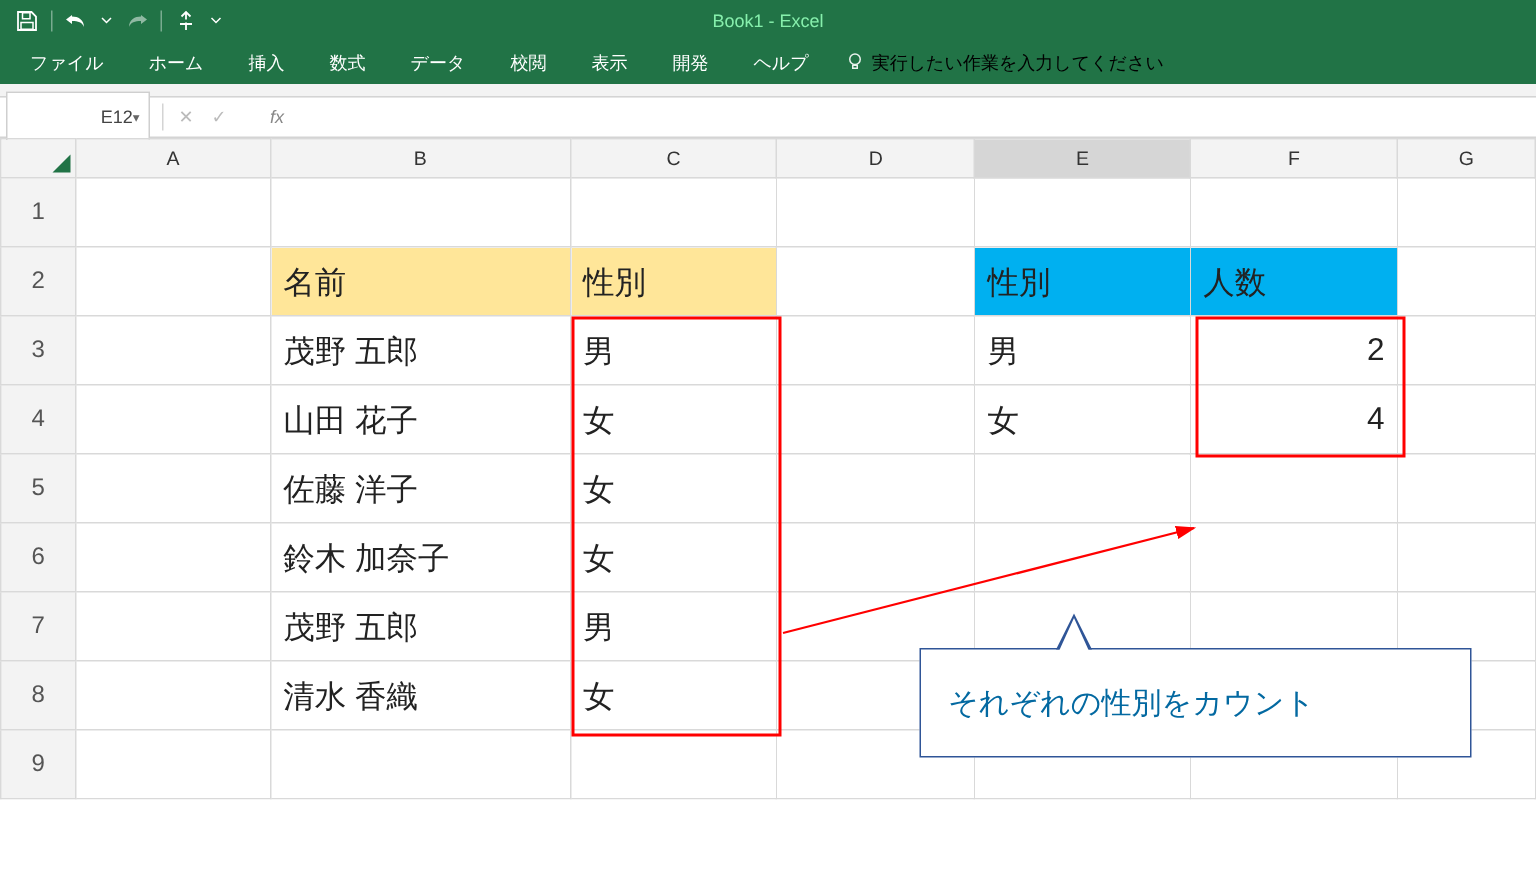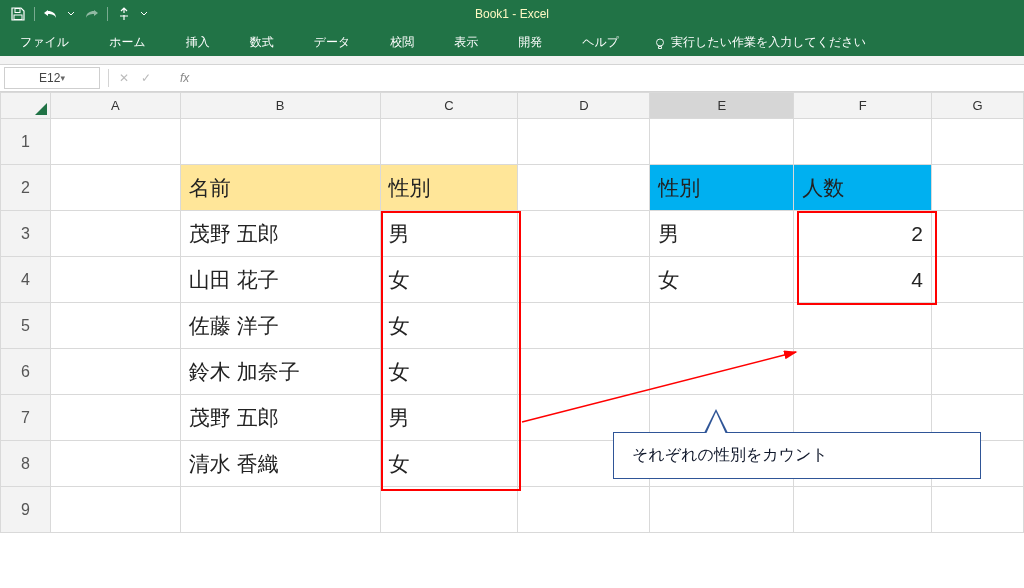--- a/index.html
+++ b/index.html
@@ -1,28 +1,28 @@
 <!DOCTYPE html>
 <html><head>
 <meta charset="utf-8">
 <style>
   html,body{margin:0;padding:0;font-family:"Meiryo","Yu Gothic",sans-serif;background:#fff;overflow:hidden}
-  .titlebar{height:28px;background:#217346;display:flex;align-items:center;color:#fef9c3;font-size:12px;position:relative}
+  .titlebar{height:28px;background:#217346;display:flex;align-items:center;color:#86efac;font-size:12px;position:relative}
   .qat{display:flex;align-items:center;gap:8px;padding-left:10px}
   .qat .ic{width:16px;height:16px;display:flex;align-items:center;justify-content:center;cursor:pointer}
   .qat svg{display:block}
   .qsep{width:1px;height:14px;background:rgba(255,255,255,.4)}
   .title{position:absolute;left:50%;transform:translateX(-50%);white-space:nowrap}
-  .ribbon-tabs{height:28px;background:#217346;display:flex;align-items:center;padding-left:8px;gap:16px;color:#fff;font-size:12px}
+  .ribbon-tabs{height:28px;background:#217346;display:flex;align-items:center;padding-left:8px;gap:6px;color:#fff;font-size:12px}
   .tab{padding:6px 12px;cursor:pointer}
-  .tell{display:flex;align-items:flex-end;gap:4px;margin-left:6px;color:#ffffff}
+  .tell{display:flex;align-items:flex-start;gap:4px;margin-left:6px;color:#000000}
   .tell svg{opacity:.9}
   .rib-body{height:8px;background:#f3f3f3;border-bottom:1px solid #d4d4d4}
   .fbar{height:26px;display:flex;align-items:center;border-bottom:1px solid #d4d4d4;font-size:12px;color:#444}
-  .namebox{width:96px;height:22px;margin:0 4px;border:1px solid #cfcfcf;background:#fff;display:flex;align-items:center;justify-content:center;padding:4px 6px;box-sizing:border-box}
+  .namebox{width:96px;height:22px;margin:0 4px;border:1px solid #cfcfcf;background:#fff;display:flex;align-items:center;justify-content:flex-end;padding:16px 6px;box-sizing:border-box}
   .namebox .dd{font-size:9px;color:#666}
   .fdiv{width:1px;height:18px;background:#d4d4d4;margin:0 4px}
   .fbtn{width:18px;height:18px;display:flex;align-items:center;justify-content:center;color:#bbb;margin:0 2px}
   .fx{font-style:italic;color:#888;margin:0 23px}
   .finput{flex:1;height:22px}
   .grid-wrap{position:relative}
   table.grid{border-collapse:collapse;table-layout:fixed}
   th,td{border:1px solid #d9d9d9;padding:0;box-sizing:border-box}
   th{background:#f3f3f3;font-weight:normal;color:#333;font-size:13px}
   th.sel{background:#d6d6d6}
@@ -33,21 +33,21 @@
   td.cell{height:46px;font-size:21px;padding:0 8px;color:#222;vertical-align:middle;position:relative;background:#fff}
   .hdr-y{background:#ffe699!important}
   .hdr-b{background:#00b0f0!important}
   .num{text-align:right}
   .ctr{text-align:center}
   
   .cA{width:130px}.cB{width:200px}.cC{width:138px}.cD{width:132px}.cE{width:144px}.cF{width:138px}.cG{width:92px}
   
   .ov{position:absolute;border:2px solid red;pointer-events:none;box-sizing:border-box}
   
-  .callout{position:absolute;border:1.5px solid #2f5597;background:#fff;padding:12px 18px;font-size:16px;color:#0f172a;box-sizing:border-box}
+  .callout{position:absolute;border:1.5px solid #2f5597;background:#fff;padding:22px 18px;font-size:20px;color:#0369a1;box-sizing:border-box}
   .callout::before{content:"";position:absolute;top:-24px;left:90px;width:0;height:0;border-left:12px solid transparent;border-right:12px solid transparent;border-bottom:24px solid #2f5597}
   .callout::after{content:"";position:absolute;top:-21px;left:91.5px;width:0;height:0;border-left:10.5px solid transparent;border-right:10.5px solid transparent;border-bottom:22px solid #fff}
   svg.arrow{position:absolute;pointer-events:none;overflow:visible}
 </style>
 </head>
 <body>
 
 <div class="titlebar">
   <div class="qat">
     <span class="ic">

